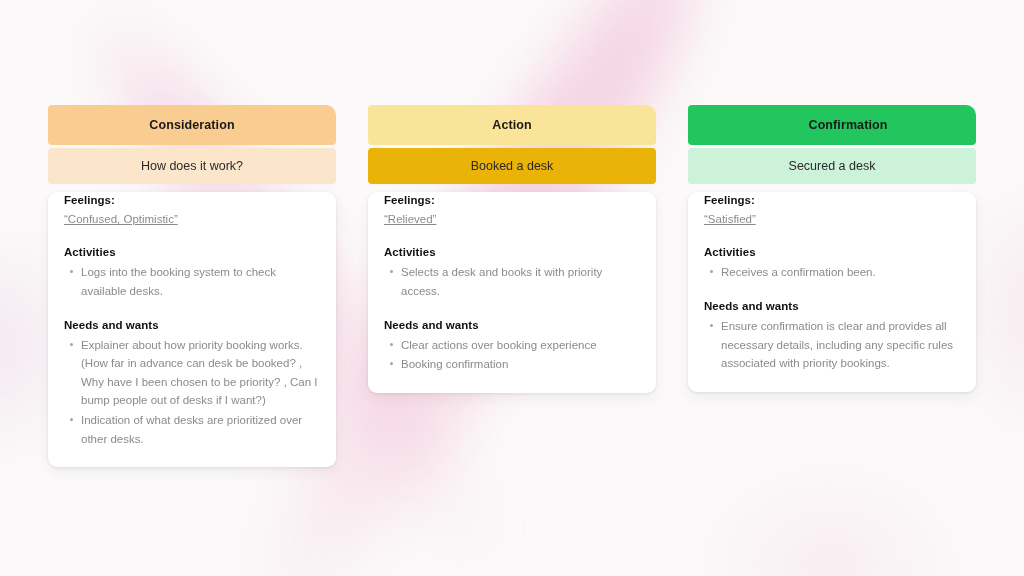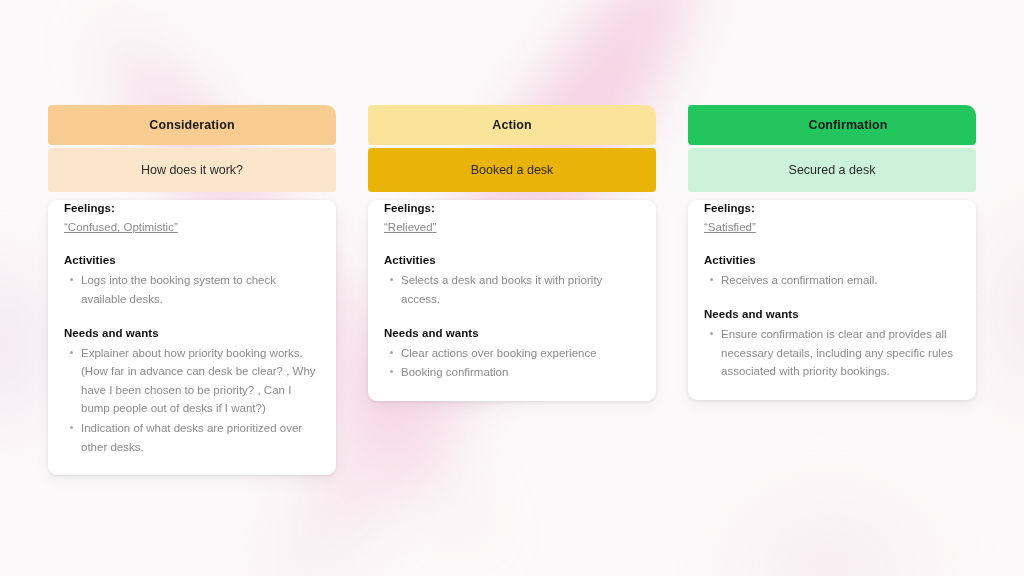--- a/index.html
+++ b/index.html
@@ -106,21 +106,21 @@
     align-items: center;
     justify-content: center;
     border-radius: 4px 10px 4px 4px;
     font-size: 12.5px;
     font-weight: bold;
     color: #1a1a1a;
     letter-spacing: 0.1px;
   }
   .col-subtitle {
     margin-top: 3px;
-    height: 44px;
+    height: 36px;
     display: flex;
     align-items: center;
     justify-content: center;
     border-radius: 4px;
     font-size: 12.5px;
     color: #2a2a2a;
   }
 
   .card {
     margin-top: 8px;
@@ -192,21 +192,21 @@
         </div>
         <div class="section">
           <p class="section-title">Activities</p>
           <ul class="bullets">
             <li>Logs into the booking system to check available desks.</li>
           </ul>
         </div>
         <div class="section">
           <p class="section-title">Needs and wants</p>
           <ul class="bullets">
-            <li>Explainer about how priority booking works. (How far in advance can desk be clear? , Why have I been chosen to be priority? , Can I bump people out of desks if I want?)</li>
+            <li>Explainer about how priority booking works. (How far in advance can desk be booked? , Why have I been chosen to be priority? , Can I bump people out of desks if I want?)</li>
             <li>Indication of what desks are prioritized over other desks.</li>
           </ul>
         </div>
       </div>
     </div>
     <div class="column">
       <div class="col-header" style="background: rgb(250, 228, 154);">Action</div>
       <div class="col-subtitle" style="background: #eab308;">Booked a desk</div>
       <div class="card">
         <div class="section">
@@ -232,21 +232,21 @@
       <div class="col-header" style="background: #22c55e; padding-left: 32px;">Confirmation</div>
       <div class="col-subtitle" style="background: rgb(204, 242, 218);">Secured a desk</div>
       <div class="card">
         <div class="section">
           <p class="section-title">Feelings:</p>
           <p class="feeling-value">“Satisfied”</p>
         </div>
         <div class="section">
           <p class="section-title">Activities</p>
           <ul class="bullets">
-            <li>Receives a confirmation email.</li>
+            <li>Receives a confirmation been.</li>
           </ul>
         </div>
         <div class="section">
           <p class="section-title">Needs and wants</p>
           <ul class="bullets">
             <li>Ensure confirmation is clear and provides all necessary details, including any specific rules associated with priority bookings.</li>
           </ul>
         </div>
       </div>
     </div>

